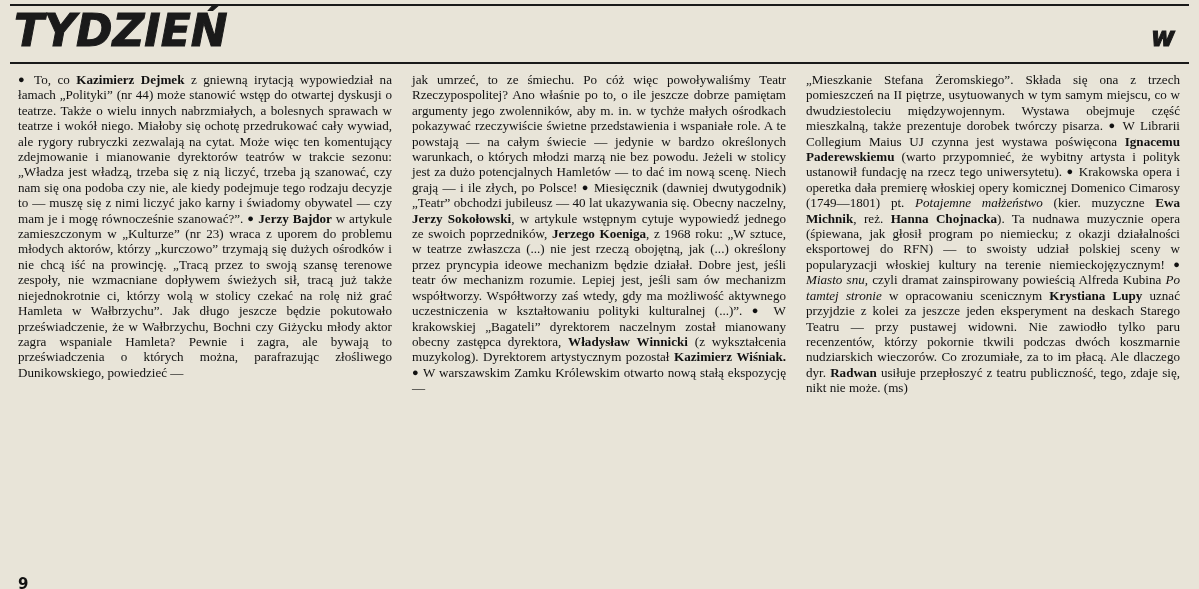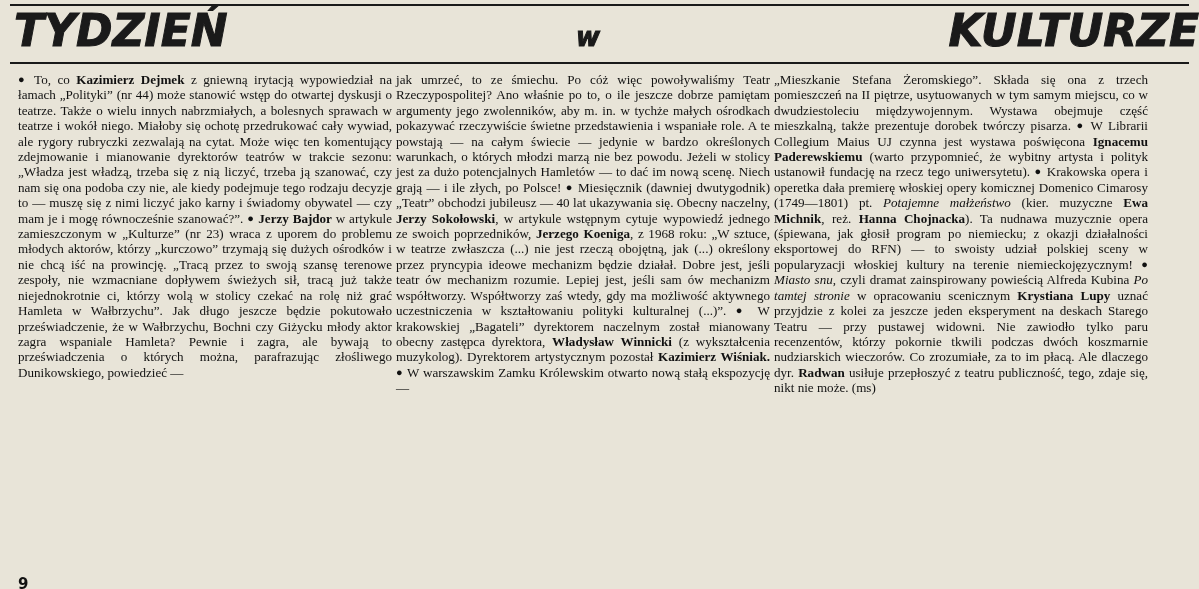--- a/index.html
+++ b/index.html
@@ -12,21 +12,21 @@
     width: 1199px;
     height: 589px;
     background: #e8e4d8;
     overflow: hidden;
     font-family: "Liberation Serif", serif;
   }
   
   .masthead {
     position: relative;
     height: 58px;
-    padding: 6px 0 0 14px;
+    padding: 6px 20px 0 14px;
     box-sizing: border-box;
   }
   .masthead-title {
     font-family: "DejaVu Sans", sans-serif;
     font-weight: bold;
     font-style: italic;
     font-size: 42px;
     line-height: 50px;
     letter-spacing: 0px;
     color: #1a1a1a;
@@ -60,21 +60,21 @@
   .rule-top { top: 4px; }
   .rule-bottom { top: 62px; }
   
   .columns {
     position: absolute;
     top: 72px;
     left: 18px;
     right: 18px;
     bottom: 8px;
     display: flex;
-    gap: 4px;
+    gap: 20px;
   }
   .col {
     width: 374px;
     font-size: 13.1px;
     line-height: 15.4px;
     text-align: justify;
     color: #111;
     hyphens: manual;
   }
   .col p {
@@ -103,21 +103,20 @@
 </head>
 <body>
 
 <div class="page">
 
   <div class="masthead">
     <div class="rule rule-top"></div>
     <div class="masthead-title">
       <span class="mh-word mh-big">TYDZIEŃ</span>
       <span class="mh-small">w</span>
-      <span class="mh-word mh-big">KULTURZE</span>
     </div>
     <div class="rule rule-bottom"></div>
   </div>
 
   <div class="columns">
     <div class="col">
       <p><span class="bullet">●</span> To, co <b>Kazimierz Dejmek</b> z gniewną irytacją wypowiedział na łamach „Polityki” (nr 44) może stanowić wstęp do otwartej dyskusji o teatrze. Także o wielu innych nabrzmiałych, a bolesnych sprawach w teatrze i wokół niego. Miałoby się ochotę przedrukować cały wywiad, ale rygory rubryczki zezwalają na cytat. Może więc ten komentujący zdejmowanie i mianowanie dyrektorów teatrów w trakcie sezonu: „Władza jest władzą, trzeba się z nią liczyć, trzeba ją szanować, czy nam się ona podoba czy nie, ale kiedy podejmuje tego rodzaju decyzje to — muszę się z nimi liczyć jako karny i świadomy obywatel — czy mam je i mogę równocześnie szanować?”. <span class="bullet">●</span> <b>Jerzy Bajdor</b> w artykule zamieszczonym w „Kulturze” (nr 23) wraca z uporem do problemu młodych aktorów, którzy „kurczowo” trzymają się dużych ośrodków i nie chcą iść na prowincję. „Tracą przez to swoją szansę terenowe zespoły, nie wzmacniane dopływem świeżych sił, tracą już także niejednokrotnie ci, którzy wolą w stolicy czekać na rolę niż grać Hamleta w Wałbrzychu”. Jak długo jeszcze będzie pokutowało przeświadczenie, że w Wałbrzychu, Bochni czy Giżycku młody aktor zagra wspaniale Hamleta? Pewnie i zagra, ale bywają to przeświadczenia o których można, parafrazując złośliwego Dunikowskiego, powiedzieć —</p>
     </div>
     <div class="col">
       <p>jak umrzeć, to ze śmiechu. Po cóż więc powoływaliśmy Teatr Rzeczypospolitej? Ano właśnie po to, o ile jeszcze dobrze pamiętam argumenty jego zwolenników, aby m. in. w tychże małych ośrodkach pokazywać rzeczywiście świetne przedstawienia i wspaniałe role. A te powstają — na całym świecie — jedynie w bardzo określonych warunkach, o których młodzi marzą nie bez powodu. Jeżeli w stolicy jest za dużo potencjalnych Hamletów — to dać im nową scenę. Niech grają — i ile złych, po Polsce! <span class="bullet">●</span> Miesięcznik (dawniej dwutygodnik) „Teatr” obchodzi jubileusz — 40 lat ukazywania się. Obecny naczelny, <b>Jerzy Sokołowski</b>, w artykule wstępnym cytuje wypowiedź jednego ze swoich poprzedników, <b>Jerzego Koeniga</b>, z 1968 roku: „W sztuce, w teatrze zwłaszcza (...) nie jest rzeczą obojętną, jak (...) określony przez pryncypia ideowe mechanizm będzie działał. Dobre jest, jeśli teatr ów mechanizm rozumie. Lepiej jest, jeśli sam ów mechanizm współtworzy. Współtworzy zaś wtedy, gdy ma możliwość aktywnego uczestniczenia w kształtowaniu polityki kulturalnej (...)”. <span class="bullet">●</span> W krakowskiej „Bagateli” dyrektorem naczelnym został mianowany obecny zastępca dyrektora, <b>Władysław Winnicki</b> (z wykształcenia muzykolog). Dyrektorem artystycznym pozostał <b>Kazimierz Wiśniak.</b> <span class="bullet">●</span> W warszawskim Zamku Królewskim otwarto nową stałą ekspozycję —</p>

